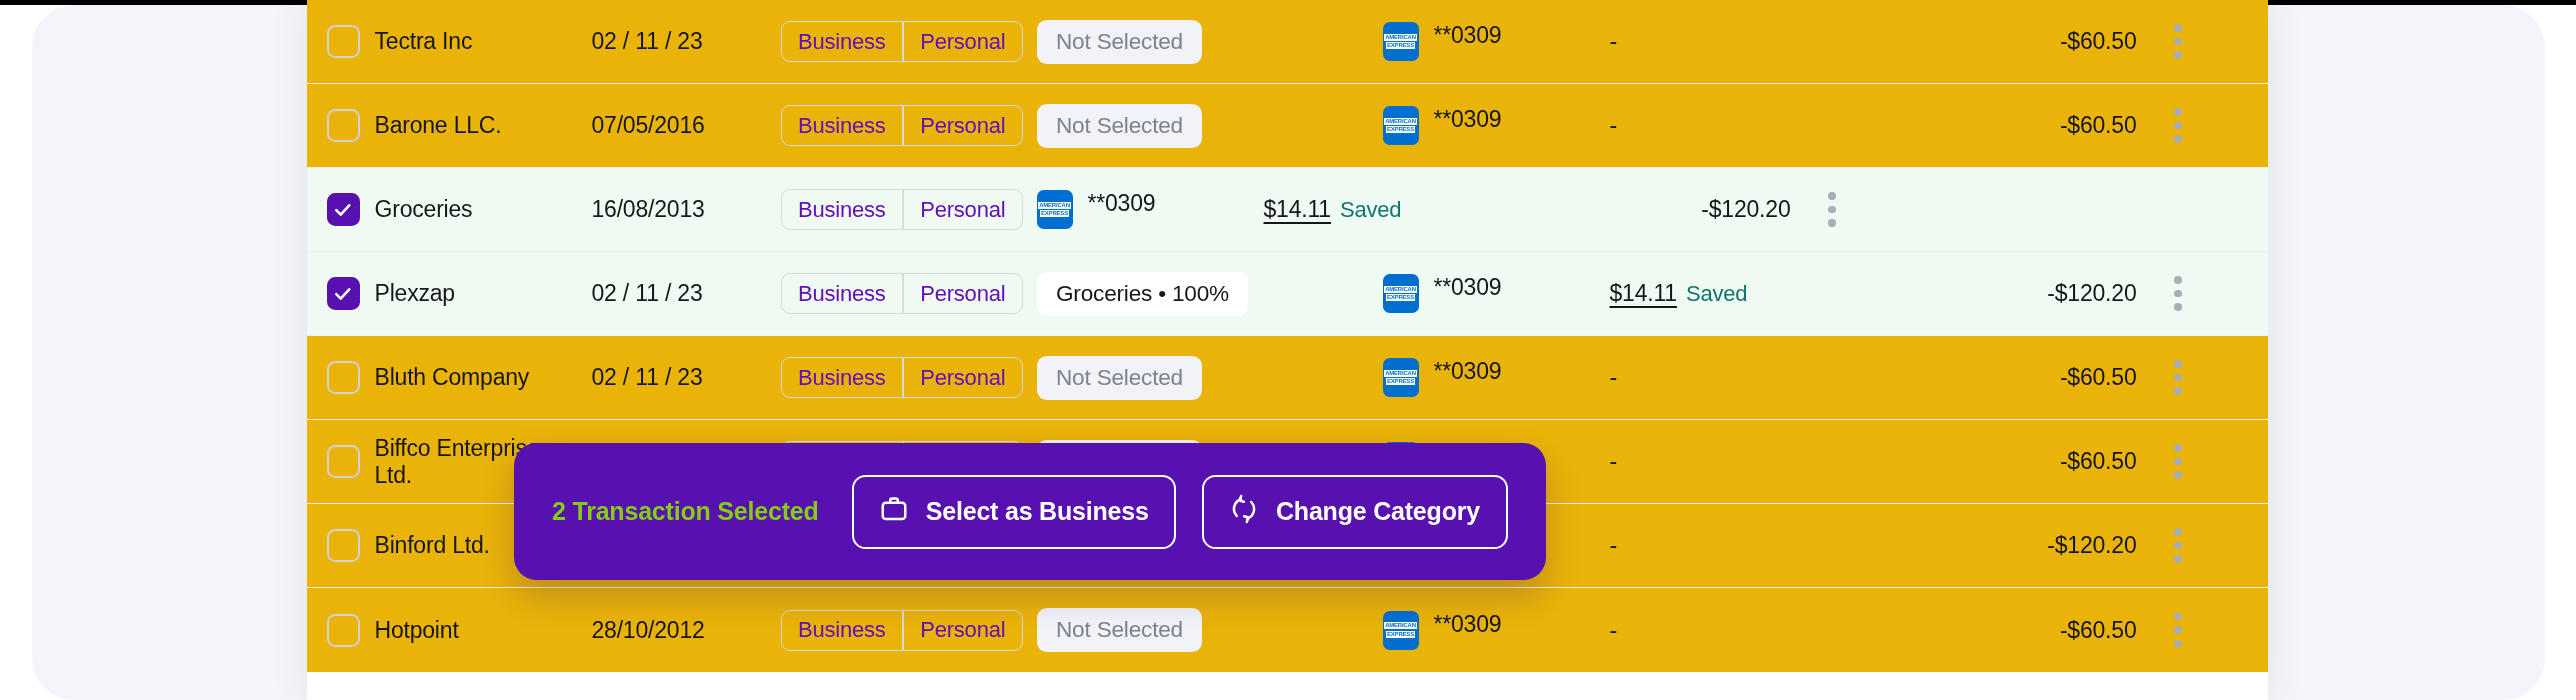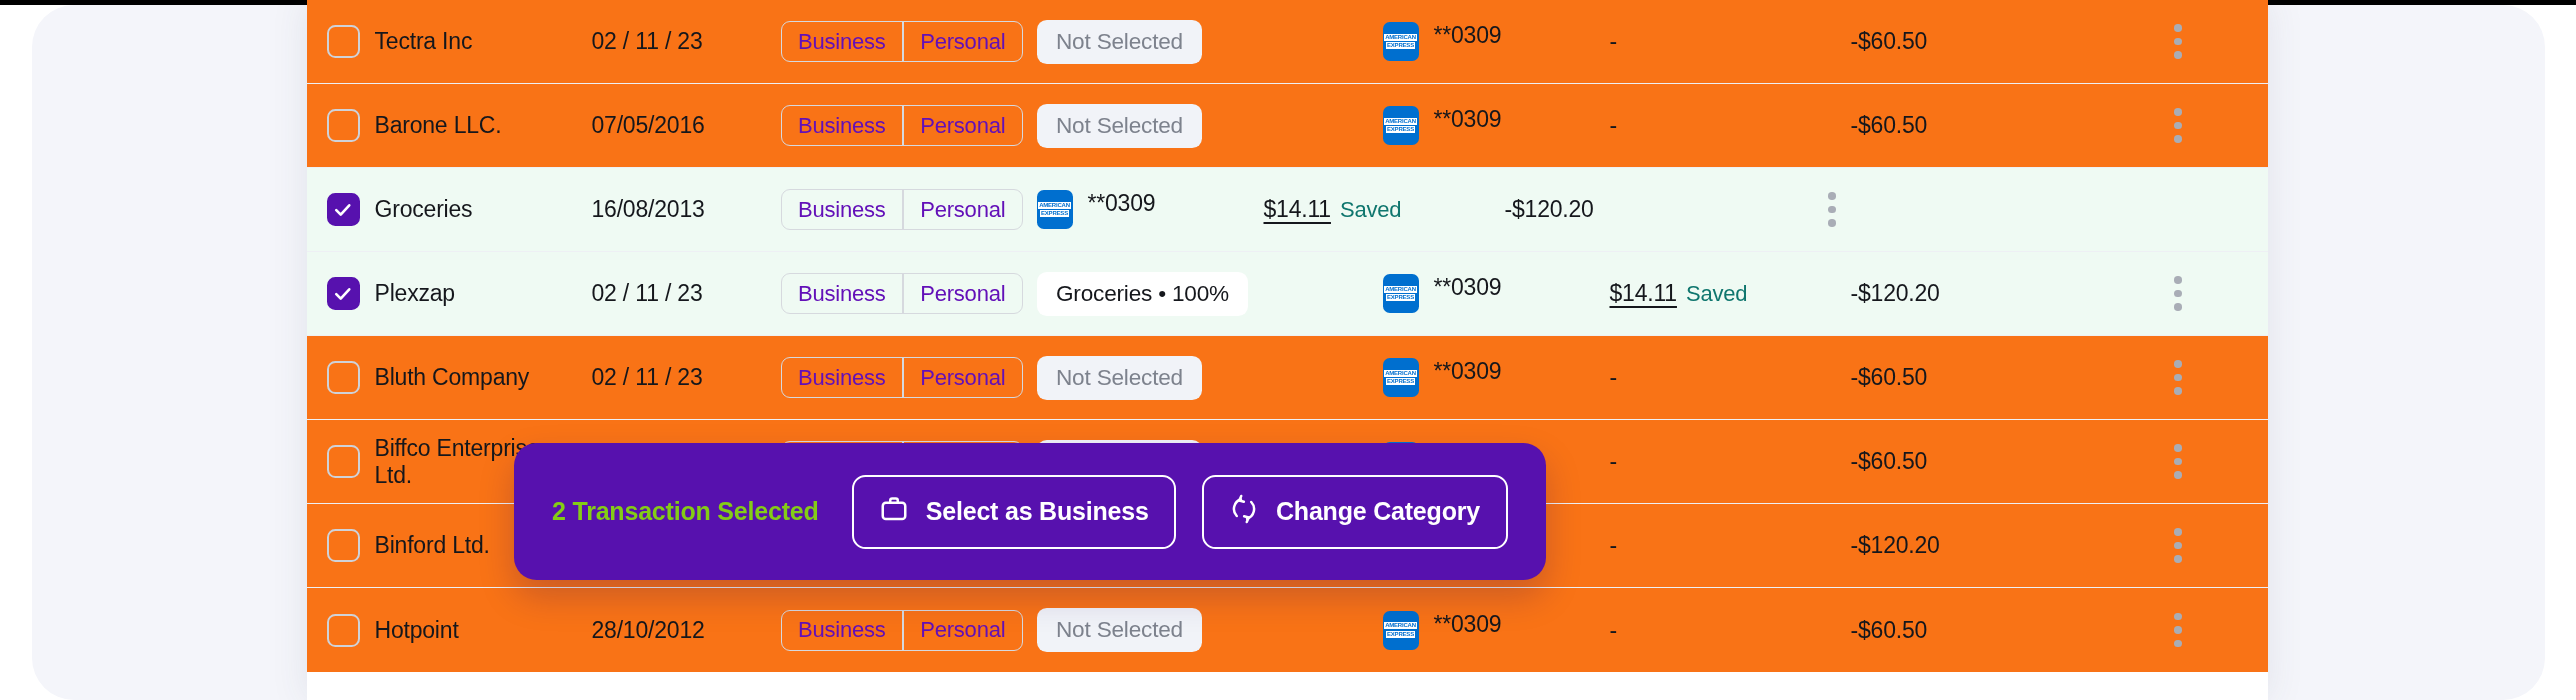--- a/index.html
+++ b/index.html
@@ -47,35 +47,35 @@
     background: #ffffff;
     box-shadow: 0 0 35px rgba(60,64,95,0.10);
   }
 
   .txn-row {
     position: relative;
     display: flex;
     align-items: center;
     height: 84px;
     border-bottom: 1.5px solid #eef0f4;
-    background: #f97316;
+    background: #eab308;
     padding-left: 19.5px;
   }
   .txn-row.is-selected { background: #effaf3; }
   .txn-row:last-child { border-bottom: none; }
 
   
   .col-check   { width: 48px;  flex: none; display:flex; align-items:center; }
   .col-name    { width: 217px; flex: none; }
   .col-date    { width: 189px; flex: none; }
   .col-type    { width: 256px; flex: none; }
   .col-cat     { width: 346px; flex: none; }
   .col-card    { width: 227px; flex: none; display:flex; gap:15px; }
   .col-saved   { width: 241px; flex: none; }
-  .col-amount  { width: 286px; flex: none; }
+  .col-amount  { width: 286px; flex: none; text-align: right; }
   .col-menu    { width: 83px; flex: none; display:flex; justify-content:center; }
 
   
   .checkbox {
     width: 33px; height: 33px;
     border-radius: 8.3px;
     border: 2.3px solid #cfd2d8;
     background: transparent;
     display: flex; align-items: center; justify-content: center;
   }

